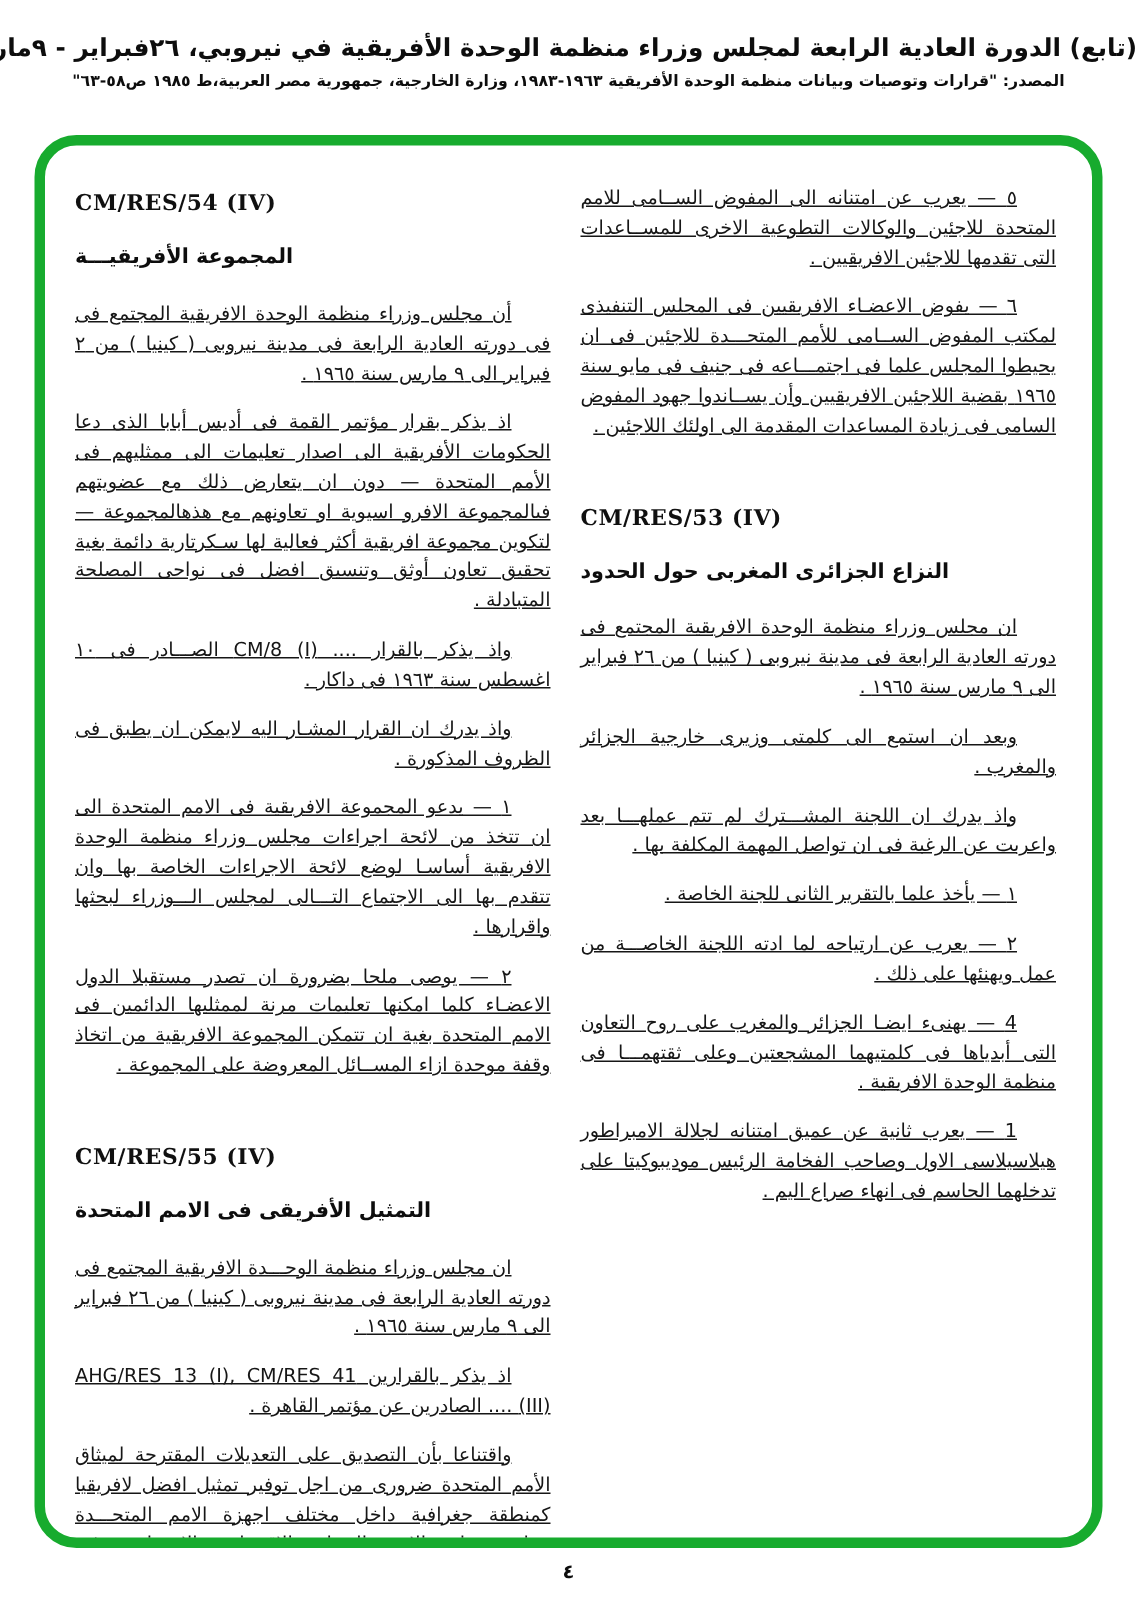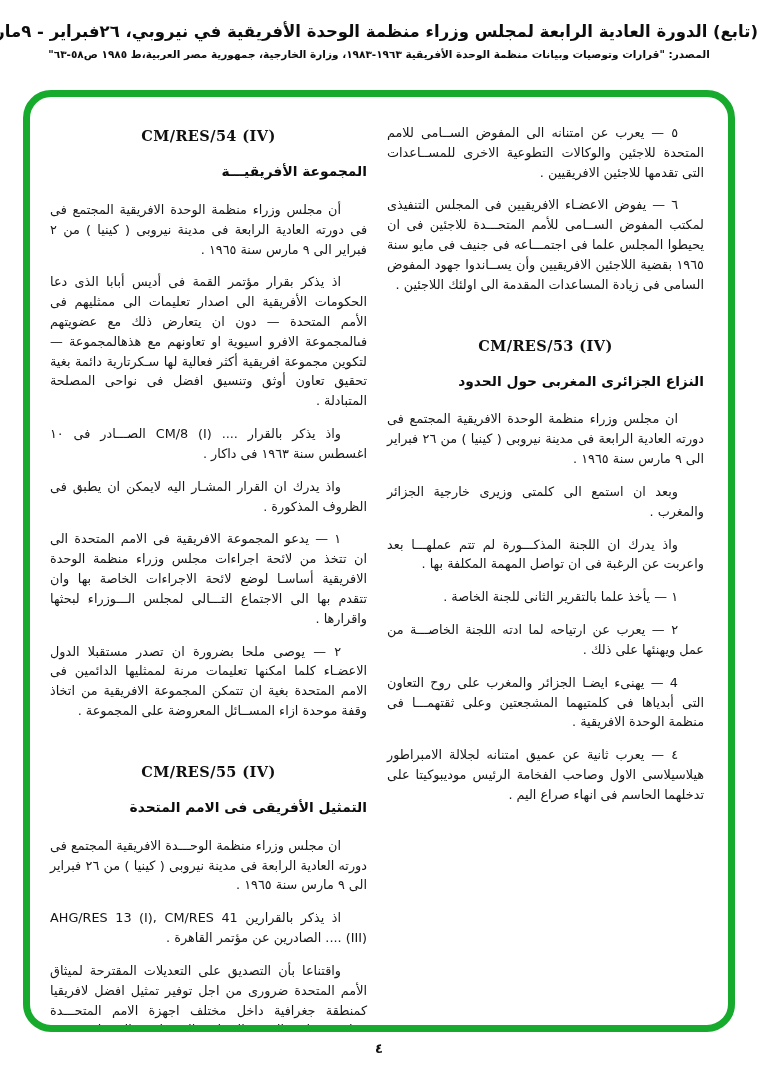--- a/index.html
+++ b/index.html
@@ -22,30 +22,30 @@
     overflow:hidden;background:#fff;
   }
   .columns{
     display:flex;direction:rtl;gap:20px;
     padding:26px 24px 8px 20px;height:100%;box-sizing:border-box;
   }
   .col{
     flex:1 1 0;text-align:justify;font-size:12.8px;line-height:1.55;
     direction:rtl;
   }
-  .col p{margin:0 0 13px;text-indent:26px;}
+  .col p{margin:0 0 13px;text-indent:26px;text-decoration:underline;}
   .res-code{
-    direction:ltr;text-align:center;unicode-bidi:embed;
+    direction:ltr;text-align:left;unicode-bidi:embed;
     font-family:"DejaVu Serif","Liberation Serif",serif;
     font-size:14.5px;font-weight:600;letter-spacing:0.4px;
     margin:2px 0 14px;color:#101010;
   }
   .res-code.spaced{margin-top:40px;}
   .res-title{
-    text-align:right;font-weight:bold;font-size:13.8px;
+    text-align:left;font-weight:bold;font-size:13.8px;
     margin:0 0 17px;color:#0d0d0d;
   }
   .page-number{
     position:absolute;top:1041px;left:0;right:0;text-align:center;
     font-size:13px;font-weight:bold;color:#0d0d0d;
   }
 </style>
 </head>
 <body>
 
@@ -59,25 +59,25 @@
 
     <div class="col">
       <p>٥ — يعرب عن امتنانه الى المفوض الســامى للامم المتحدة للاجئين والوكالات التطوعية الاخرى للمســاعدات التى تقدمها للاجئين الافريقيين .</p>
       <p>٦ — يفوض الاعضـاء الافريقيين فى المجلس التنفيذى لمكتب المفوض الســامى للأمم المتحـــدة للاجئين فى ان يحيطوا المجلس علما فى اجتمـــاعه فى جنيف فى مايو سنة ١٩٦٥ بقضية اللاجئين الافريقيين وأن يســاندوا جهود المفوض السامى فى زيادة المساعدات المقدمة الى اولئك اللاجئين .</p>
 
       <div class="res-code spaced">CM/RES/53  (IV)</div>
       <div class="res-title">النزاع الجزائرى المغربى حول الحدود</div>
 
       <p>ان مجلس وزراء منظمة الوحدة الافريقية المجتمع فى دورته العادية الرابعة فى مدينة نيروبى ( كينيا ) من ٢٦ فبراير الى ٩ مارس سنة ١٩٦٥ .</p>
       <p>وبعد ان استمع الى كلمتى وزيرى خارجية الجزائر والمغرب .</p>
-      <p>واذ يدرك ان اللجنة المذكـــورة لم تتم عملهـــا بعد واعربت عن الرغبة فى ان تواصل المهمة المكلفة بها .</p>
+      <p>واذ يدرك ان اللجنة المشـــترك لم تتم عملهـــا بعد واعربت عن الرغبة فى ان تواصل المهمة المكلفة بها .</p>
       <p>١ — يأخذ علما بالتقرير الثانى للجنة الخاصة .</p>
       <p>٢ — يعرب عن ارتياحه لما ادته اللجنة الخاصـــة من عمل ويهنئها على ذلك .</p>
       <p>4 — يهنىء ايضـا الجزائر والمغرب على روح التعاون التى أبدياها فى كلمتيهما المشجعتين وعلى ثقتهمـــا فى منظمة الوحدة الافريقية .</p>
-      <p>٤ — يعرب ثانية عن عميق امتنانه لجلالة الامبراطور هيلاسيلاسى الاول وصاحب الفخامة الرئيس موديبوكيتا على تدخلهما الحاسم فى انهاء صراع اليم .</p>
+      <p>1 — يعرب ثانية عن عميق امتنانه لجلالة الامبراطور هيلاسيلاسى الاول وصاحب الفخامة الرئيس موديبوكيتا على تدخلهما الحاسم فى انهاء صراع اليم .</p>
     </div>
 
     <div class="col">
       <div class="res-code">CM/RES/54 (IV)</div>
       <div class="res-title">المجموعة الأفريقيـــة</div>
 
       <p>أن مجلس وزراء منظمة الوحدة الافريقية المجتمع فى فى دورته العادية الرابعة فى مدينة نيروبى ( كينيا ) من ٢ فبراير الى ٩ مارس سنة ١٩٦٥ .</p>
       <p>اذ يذكر بقرار مؤتمر القمة فى أديس أبابا الذى دعا الحكومات الأفريقية الى اصدار تعليمات الى ممثليهم فى الأمم المتحدة — دون ان يتعارض ذلك مع عضويتهم فىالمجموعة الافرو اسيوية او تعاونهم مع هذهالمجموعة — لتكوين مجموعة افريقية أكثر فعالية لها سـكرتارية دائمة بغية تحقيق تعاون أوثق وتنسيق افضل فى نواحى المصلحة المتبادلة .</p>
       <p>واذ يذكر بالقرار .... CM/8 (I) الصـــادر فى ١٠ اغسطس سنة ١٩٦٣ فى داكار .</p>
       <p>واذ يدرك ان القرار المشـار اليه لايمكن ان يطبق فى الظروف المذكورة .</p>

